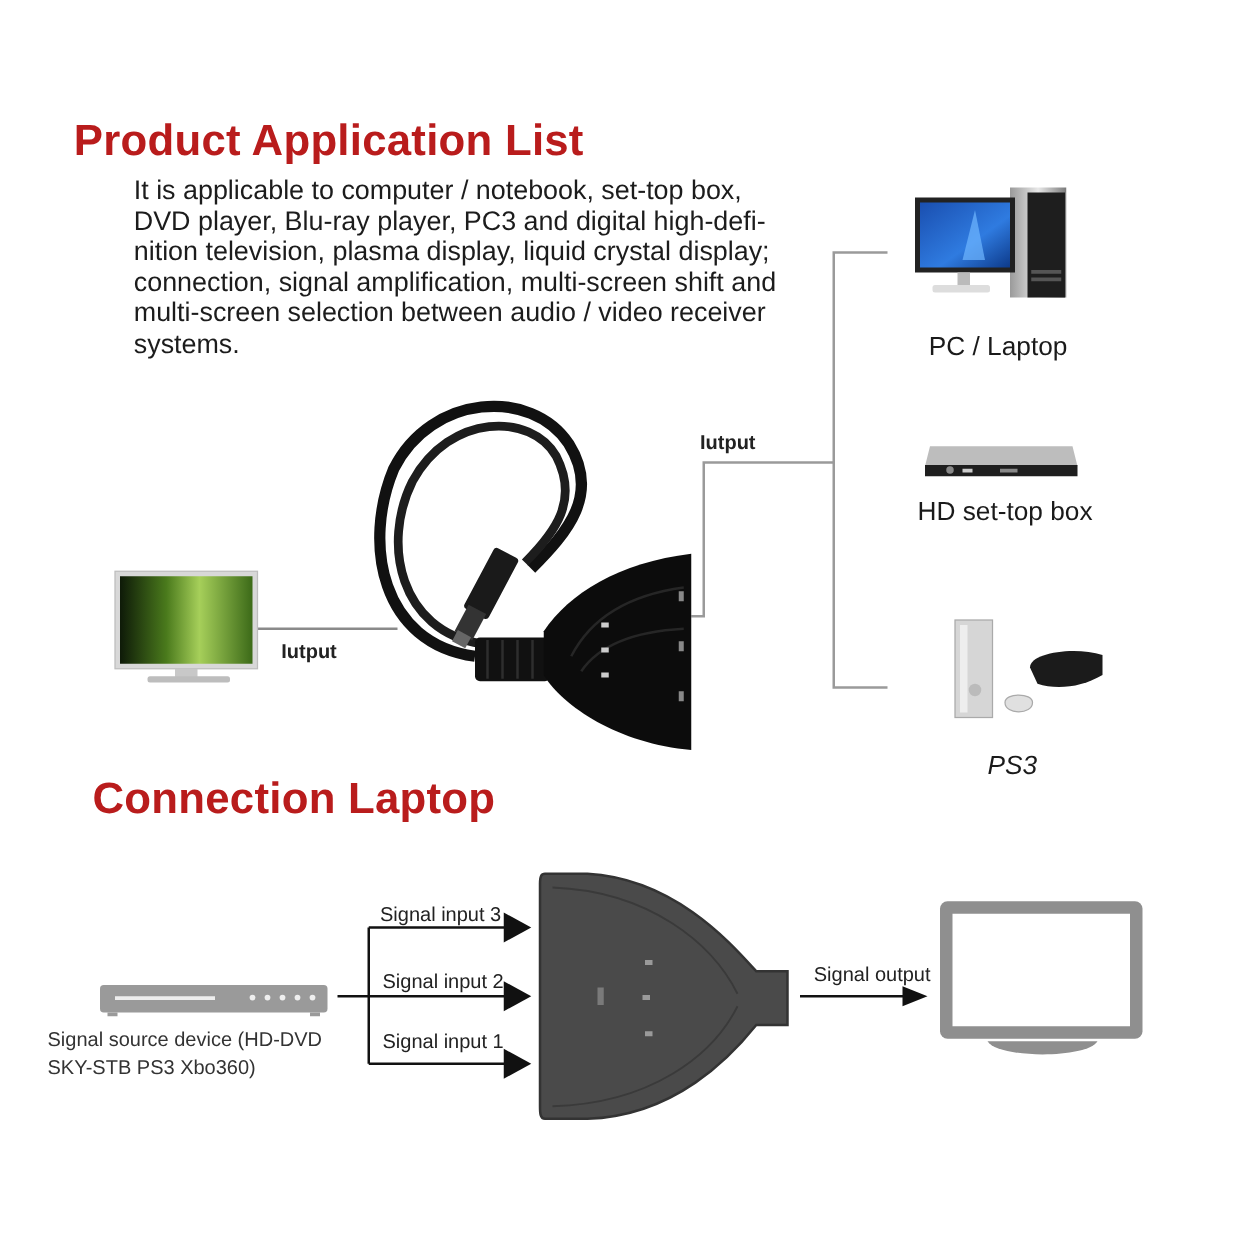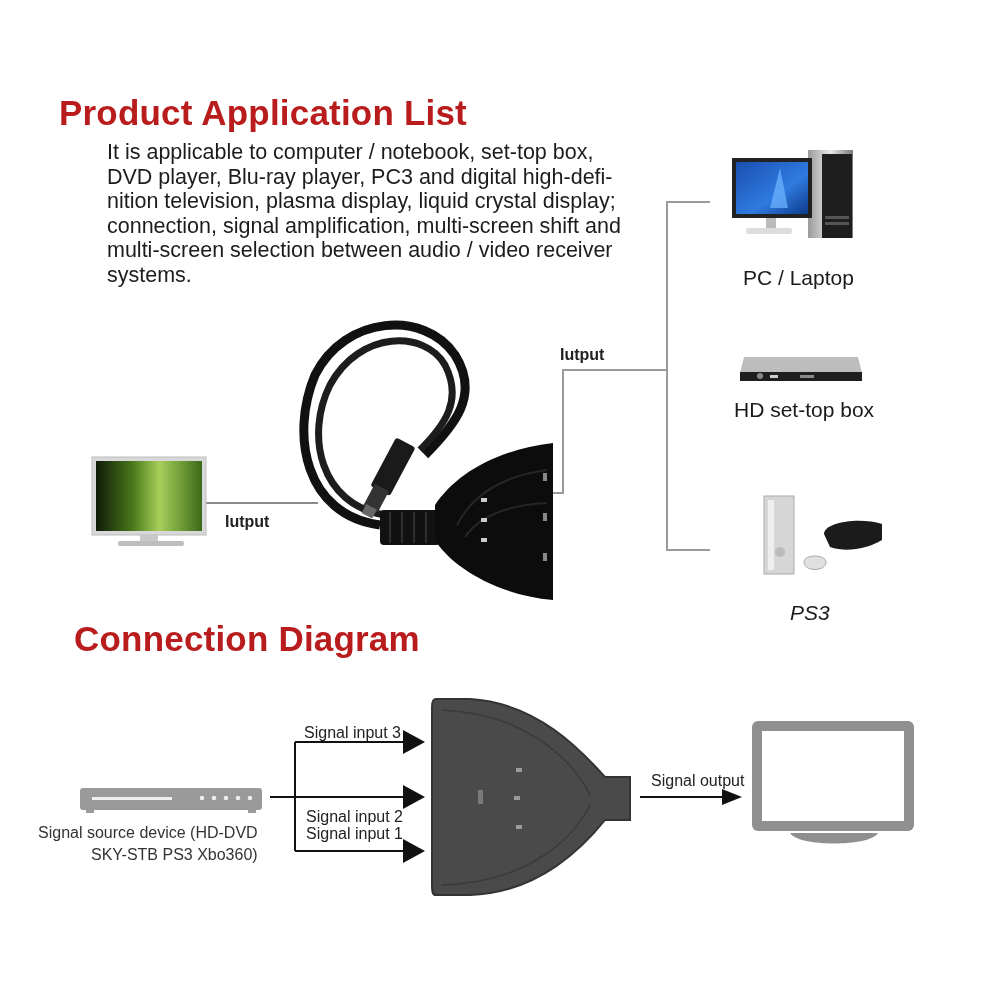--- a/index.html
+++ b/index.html
@@ -127,21 +127,21 @@
   <svg width="130" height="90" style="position:absolute;left:0;top:0;">
     <rect x="4" y="4" width="30" height="78" fill="#d6d6d6" stroke="#aaa"></rect>
     <rect x="8" y="8" width="6" height="70" fill="#eee"></rect>
     <circle cx="20" cy="60" r="5" fill="#bbb"></circle>
     <path d="M 64 42 C 64 30, 100 25, 122 32 L 122 48 C 105 58, 85 60, 70 55 Z" fill="#1b1b1b"></path>
     <path d="M 44 70 C 44 62, 66 62, 66 70 C 66 80, 44 80, 44 70 Z" fill="#e0e0e0" stroke="#aaa"></path>
   </svg>
 </div>
 <div class="abs dev-label" style="left:790px; top:601px;font-style:italic;">PS3</div>
 
-<div class="abs h-title" style="left:74px; top:619px;">Connection Diagram</div>
+<div class="abs h-title" style="left:74px; top:619px;">Connection Laptop</div>
 
 <svg width="1000" height="1000">
   <defs>
     <marker id="arr" markerWidth="10" markerHeight="10" refX="8" refY="5" orient="auto" markerUnits="userSpaceOnUse">
       <path d="M 0 0 L 10 5 L 0 10 Z" fill="#111"></path>
     </marker>
   </defs>
   <line x1="270" y1="797" x2="295" y2="797" stroke="#111" stroke-width="2"></line>
   <line x1="295" y1="742" x2="295" y2="851" stroke="#111" stroke-width="2"></line>
   <line x1="295" y1="742" x2="418" y2="742" stroke="#111" stroke-width="2"></line>
@@ -160,25 +160,25 @@
     <rect x="12" y="11" width="80" height="3" fill="#eee"></rect>
     <circle cx="122" cy="12" r="2.3" fill="#eee"></circle>
     <circle cx="134" cy="12" r="2.3" fill="#eee"></circle>
     <circle cx="146" cy="12" r="2.3" fill="#eee"></circle>
     <circle cx="158" cy="12" r="2.3" fill="#eee"></circle>
     <circle cx="170" cy="12" r="2.3" fill="#eee"></circle>
     <rect x="6" y="24" width="8" height="3" fill="#9a9a9a"></rect>
     <rect x="168" y="24" width="8" height="3" fill="#9a9a9a"></rect>
   </svg>
 </div>
-<div class="abs src-lbl" style="left:38px; top:822px;text-align:right;">Signal source device (HD-DVD
+<div class="abs src-lbl" style="left:38px; top:822px;">Signal source device (HD-DVD
 SKY-STB PS3 Xbo360)</div>
 
 <div class="abs sig-lbl" style="left:294px; top:724px;">Signal input 3</div>
-<div class="abs sig-lbl" style="left:296px; top:808px;">Signal input 2</div>
+<div class="abs sig-lbl" style="left:296px; top:777px;">Signal input 2</div>
 <div class="abs sig-lbl" style="left:296px; top:825px;">Signal input 1</div>
 
 <div class="abs" style="left:430px; top:695px; width:215px; height:205px;">
   <svg width="215" height="205" style="position:absolute;left:0;top:0;">
     <path d="M 6 4 L 40 4 C 110 8, 155 60, 175 82 L 200 82 L 200 125 L 175 125 C 155 150, 110 198, 40 200 L 6 200 C 2 200, 2 195, 2 190 L 2 12 C 2 6, 3 4, 6 4 Z" fill="#4a4a4a" stroke="#333" stroke-width="2"></path>
     <path d="M 12 15 C 90 18, 140 60, 160 100" fill="none" stroke="#3a3a3a" stroke-width="1.5"></path>
     <path d="M 12 190 C 90 188, 140 150, 160 110" fill="none" stroke="#3a3a3a" stroke-width="1.5"></path>
     <rect x="86" y="73" width="6" height="4" fill="#9a9a9a"></rect>
     <rect x="84" y="101" width="6" height="4" fill="#9a9a9a"></rect>
     <rect x="86" y="130" width="6" height="4" fill="#9a9a9a"></rect>

